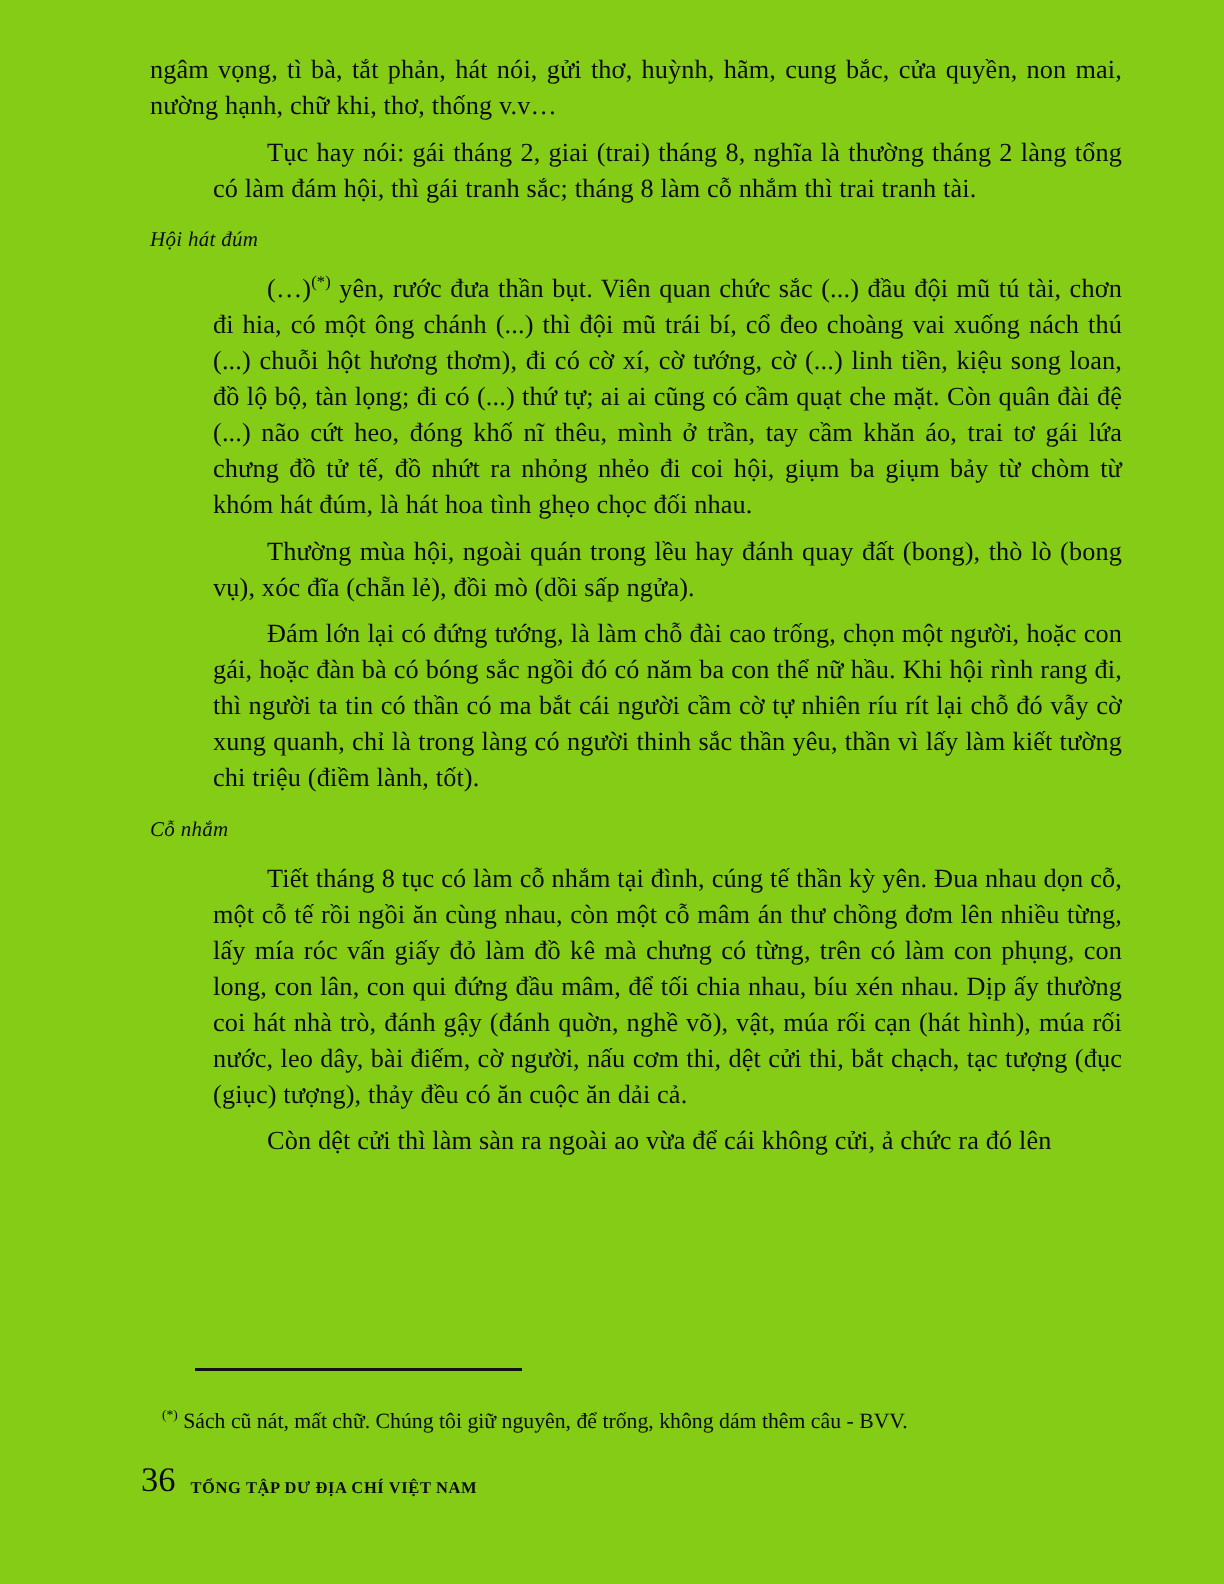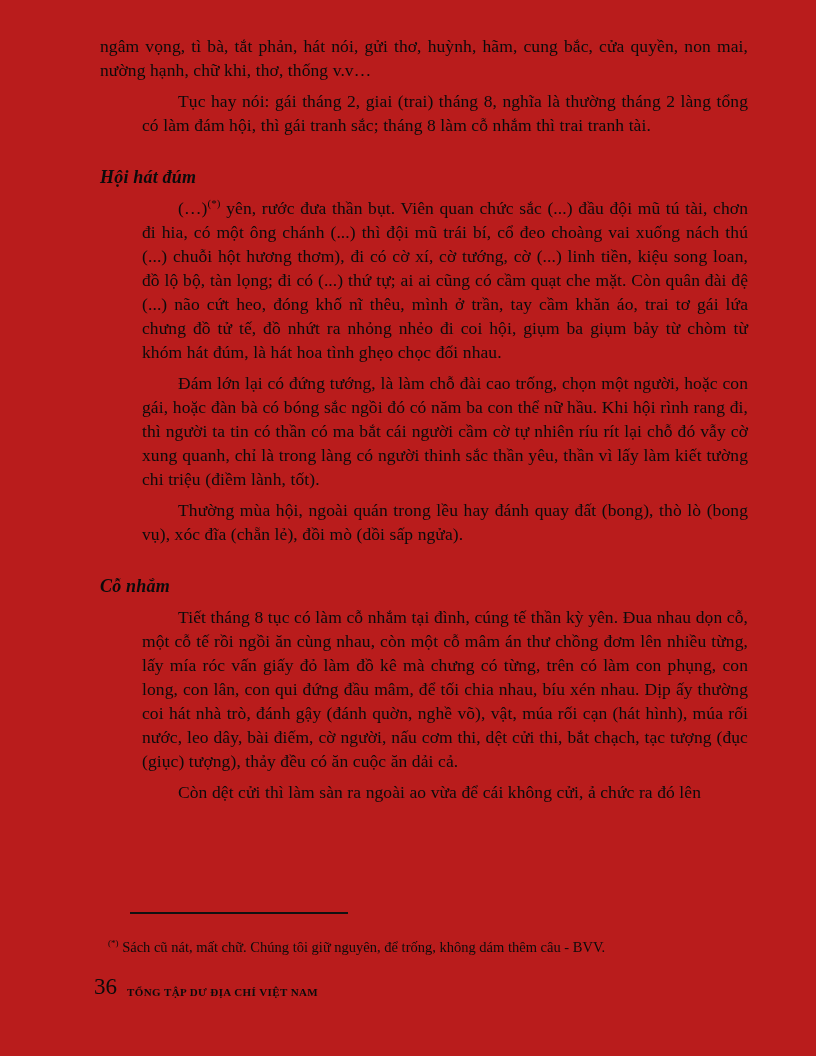--- a/index.html
+++ b/index.html
@@ -6,44 +6,44 @@
   html, body {
     margin: 0;
     padding: 0;
     background: #e8e8e8;
   }
   .page {
     position: relative;
     width: 816px;
     height: 1056px;
     margin: 0 auto;
-    background: #b91c1c;
+    background: #84cc16;
     color: #0b0b0b;
     font-family: "Liberation Serif", "DejaVu Serif", serif;
     overflow: hidden;
   }
   .text-block {
     position: absolute;
     top: 34px;
     left: 100px;
     width: 648px;
   }
   p.body {
     margin: 0 0 7px 0;
     font-size: 17.5px;
     line-height: 24px;
     text-align: justify;
     letter-spacing: 0.1px;
   }
   p.body.indent { text-indent: 36px; margin-left: 42px; }
   h2.section-heading {
-    margin: 28px 0 7px 0;
-    font-size: 18px;
+    margin: 12px 0 7px 0;
+    font-size: 14px;
     line-height: 24px;
-    font-weight: bold;
+    font-weight: normal;
     font-style: italic;
     letter-spacing: 0.2px;
   }
   sup.fn-mark {
     font-size: 11px;
     line-height: 0;
     vertical-align: super;
   }
   .footnote-rule {
     position: absolute;
@@ -94,23 +94,23 @@
   <main class="text-block">
 
     <p class="body">ngâm vọng, tì bà, tắt phản, hát nói, gửi thơ, huỳnh, hãm, cung bắc, cửa quyền, non mai, nường hạnh, chữ khi, thơ, thống v.v…</p>
 
     <p class="body indent">Tục hay nói: gái tháng 2, giai (trai) tháng 8, nghĩa là thường tháng 2 làng tổng có làm đám hội, thì gái tranh sắc; tháng 8 làm cỗ nhắm thì trai tranh tài.</p>
 
     <h2 class="section-heading">Hội hát đúm</h2>
 
     <p class="body indent"><span>(…)</span><sup class="fn-mark">(*)</sup><span> yên, rước đưa thần bụt. Viên quan chức sắc (...) đầu đội mũ tú tài, chơn đi hia, có một ông chánh (...) thì đội mũ trái bí, cổ đeo choàng vai xuống nách thú (...) chuỗi hột hương thơm), đi có cờ xí, cờ tướng, cờ (...) linh tiền, kiệu song loan, đồ lộ bộ, tàn lọng; đi có (...) thứ tự; ai ai cũng có cầm quạt che mặt. Còn quân đài đệ (...) não cứt heo, đóng khố nĩ thêu, mình ở trần, tay cầm khăn áo, trai tơ gái lứa chưng đồ tử tế, đồ nhứt ra nhỏng nhẻo đi coi hội, giụm ba giụm bảy từ chòm từ khóm hát đúm, là hát hoa tình ghẹo chọc đối nhau.</span></p>
 
+    <p class="body indent">Thường mùa hội, ngoài quán trong lều hay đánh quay đất (bong), thò lò (bong vụ), xóc đĩa (chẵn lẻ), đồi mò (dồi sấp ngửa).</p>
+
     <p class="body indent">Đám lớn lại có đứng tướng, là làm chỗ đài cao trống, chọn một người, hoặc con gái, hoặc đàn bà có bóng sắc ngồi đó có năm ba con thể nữ hầu. Khi hội rình rang đi, thì người ta tin có thần có ma bắt cái người cầm cờ tự nhiên ríu rít lại chỗ đó vẫy cờ xung quanh, chỉ là trong làng có người thinh sắc thần yêu, thần vì lấy làm kiết tường chi triệu (điềm lành, tốt).</p>
-
-    <p class="body indent">Thường mùa hội, ngoài quán trong lều hay đánh quay đất (bong), thò lò (bong vụ), xóc đĩa (chẵn lẻ), đồi mò (dồi sấp ngửa).</p>
 
     <h2 class="section-heading">Cỗ nhắm</h2>
 
     <p class="body indent">Tiết tháng 8 tục có làm cỗ nhắm tại đình, cúng tế thần kỳ yên. Đua nhau dọn cỗ, một cỗ tế rồi ngồi ăn cùng nhau, còn một cỗ mâm án thư chồng đơm lên nhiều từng, lấy mía róc vấn giấy đỏ làm đồ kê mà chưng có từng, trên có làm con phụng, con long, con lân, con qui đứng đầu mâm, để tối chia nhau, bíu xén nhau. Dịp ấy thường coi hát nhà trò, đánh gậy (đánh quờn, nghề võ), vật, múa rối cạn (hát hình), múa rối nước, leo dây, bài điếm, cờ người, nấu cơm thi, dệt cửi thi, bắt chạch, tạc tượng (đục (giục) tượng), thảy đều có ăn cuộc ăn dải cả.</p>
 
 
     <p class="body indent">Còn dệt cửi thì làm sàn ra ngoài ao vừa để cái không cửi, ả chức ra đó lên</p>
 
   </main>
 

